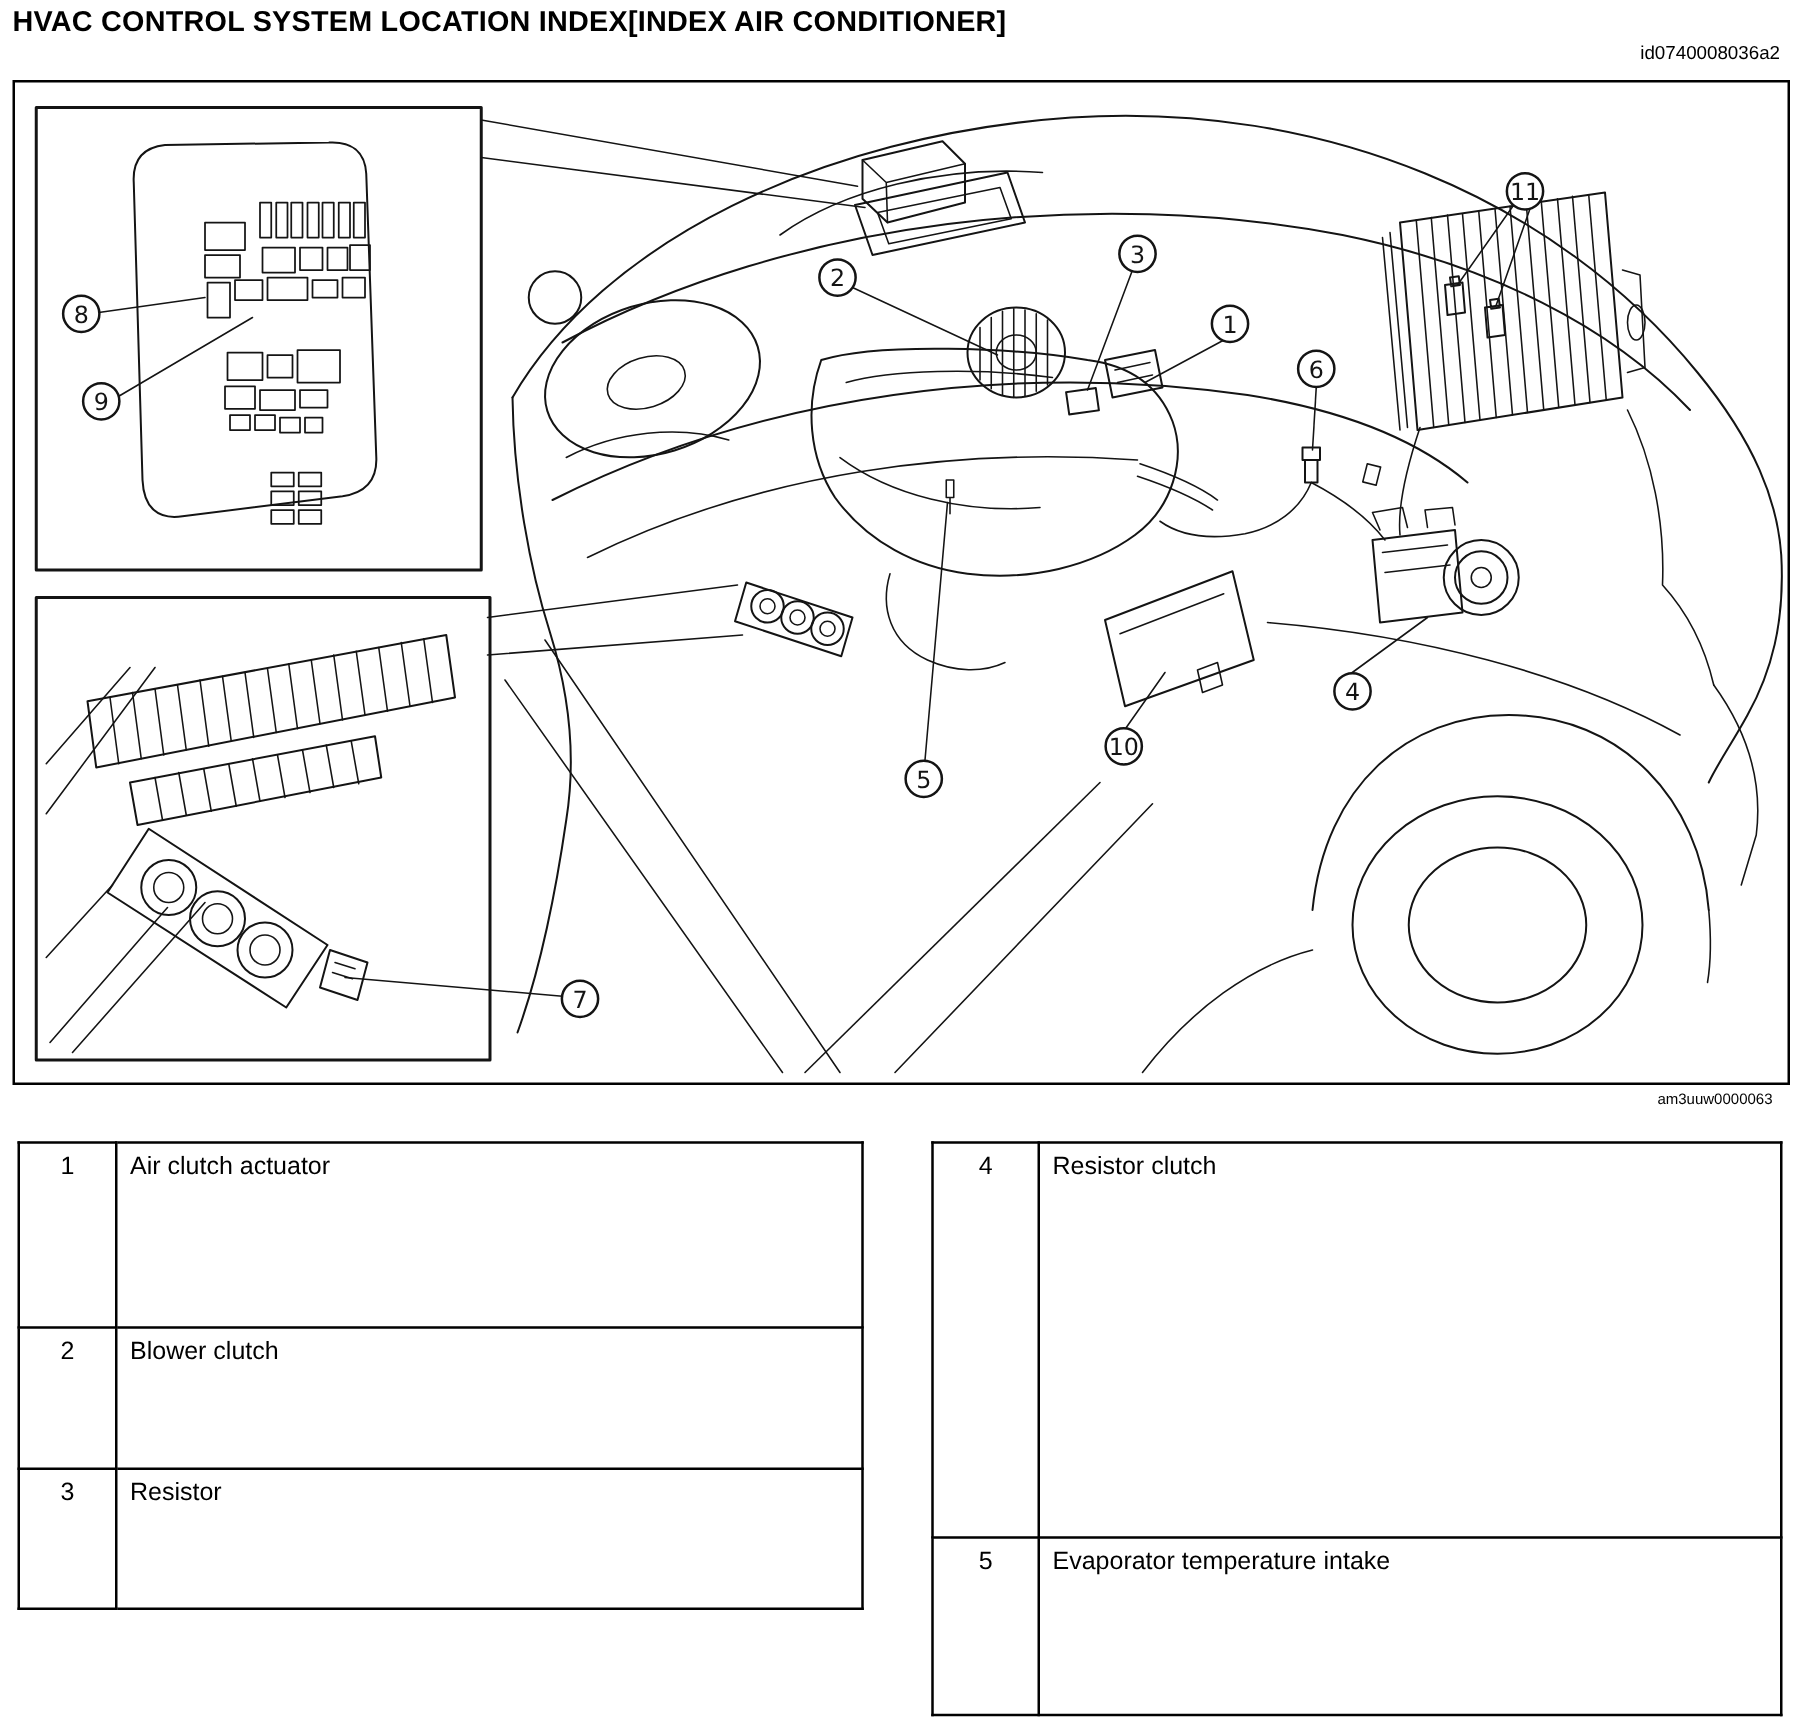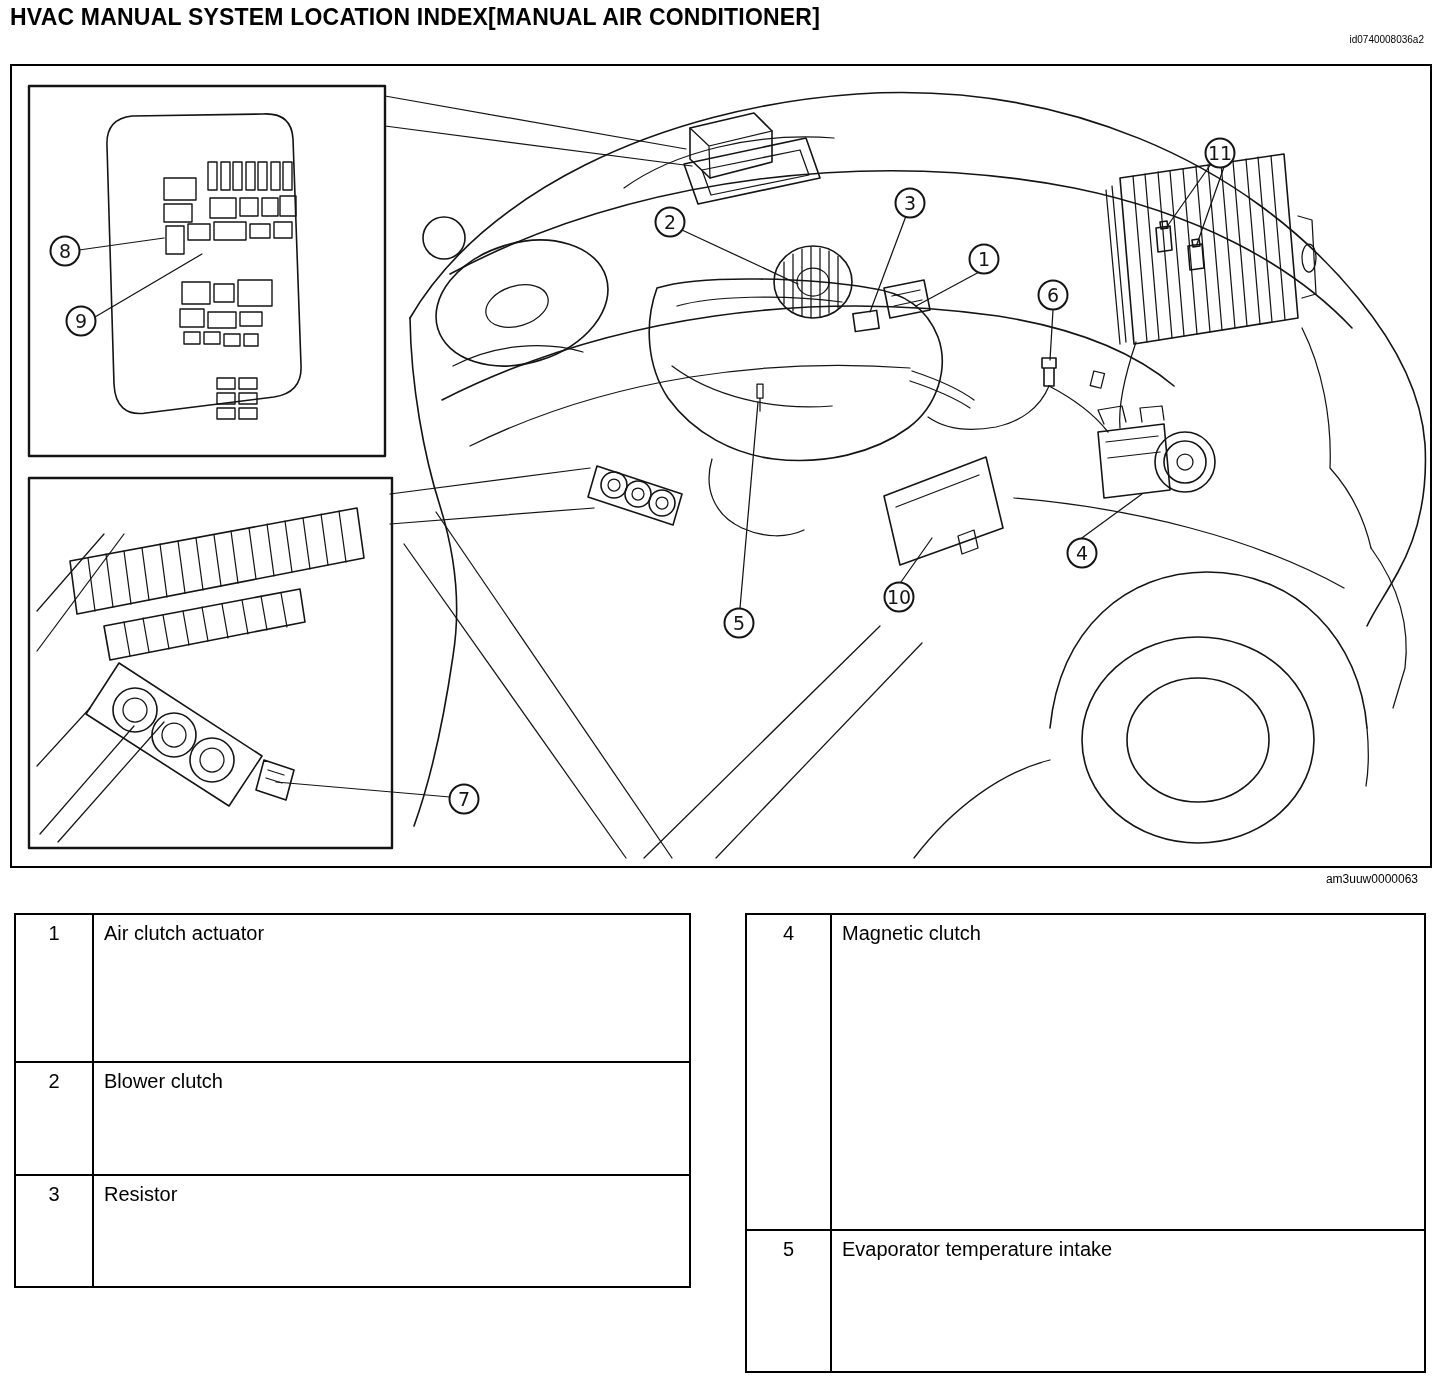--- a/index.html
+++ b/index.html
@@ -6,21 +6,21 @@
   html, body { margin: 0; padding: 0; background: #fff; }
   body {
     width: 1440px; height: 1382px; position: relative;
     font-family: "Liberation Sans", sans-serif; color: #000;
     overflow: hidden;
   }
   .page-title {
     position: absolute; left: 10px; top: 4px;
     font-size: 23px; font-weight: bold; letter-spacing: 0.2px; white-space: nowrap;
   }
-  .doc-id { position: absolute; right: 16px; top: 34px; font-size: 10px; }
+  .doc-id { position: absolute; right: 16px; top: 34px; font-size: 15px; }
   .figure-id { position: absolute; right: 22px; top: 872px; font-size: 12px; }
   .diagram-frame {
     position: absolute; left: 10px; top: 64px;
     width: 1422px; height: 804px; border: 2px solid #000; background: #fff;
   }
   .diagram-frame svg { display: block; width: 100%; height: 100%; }
 
   
   svg .ln { fill: none; stroke: #141414; stroke-width: 1.6; stroke-linecap: round; stroke-linejoin: round; }
   svg .thin { stroke-width: 1.25; }
@@ -42,21 +42,21 @@
   }
   table.index-table td.num { text-align: center; padding-left: 2px; padding-right: 2px; }
   #table-left  { left: 14px;  top: 913px; width: 677px; }
   #table-right { left: 745px; top: 913px; width: 681px; }
   tr.rh-148 { height: 148px; } tr.rh-113 { height: 113px; } tr.rh-112 { height: 112px; }
   tr.rh-316 { height: 316px; } tr.rh-142 { height: 142px; }
 </style>
 </head>
 <body>
 
-<div class="page-title">HVAC MANUAL SYSTEM LOCATION INDEX[MANUAL AIR CONDITIONER]</div>
+<div class="page-title">HVAC CONTROL SYSTEM LOCATION INDEX[INDEX AIR CONDITIONER]</div>
 <div class="doc-id">id0740008036a2</div>
 
 <div class="diagram-frame">
   <svg viewBox="0 0 1418 800" preserveAspectRatio="none">
 
     <g>
       <path class="ln" d="M398,252 C470,128 645,42 845,28 C1045,15 1232,92 1346,232 C1392,288 1410,335 1413,378 C1416,432 1405,472 1386,506 C1374,528 1362,545 1355,560"></path>
       <path class="ln" d="M398,252 C399,320 412,390 428,440 C443,488 449,540 441,590 C432,652 420,710 402,760"></path>
       <path class="ln thin" d="M392,478 L614,792"></path>
       <path class="ln thin" d="M424,446 L660,792"></path>
@@ -311,20 +311,20 @@
 </table>
 
 <table class="index-table" id="table-right">
   <colgroup>
       <col style="width:85px">
       <col>
     </colgroup>
   <tbody>
     <tr class="rh-316">
       <td class="num">4</td>
-      <td>Magnetic clutch</td>
+      <td>Resistor clutch</td>
     </tr>
     <tr class="rh-142">
       <td class="num">5</td>
       <td>Evaporator temperature intake</td>
     </tr>
   </tbody>
 </table>
 
 </body></html>

